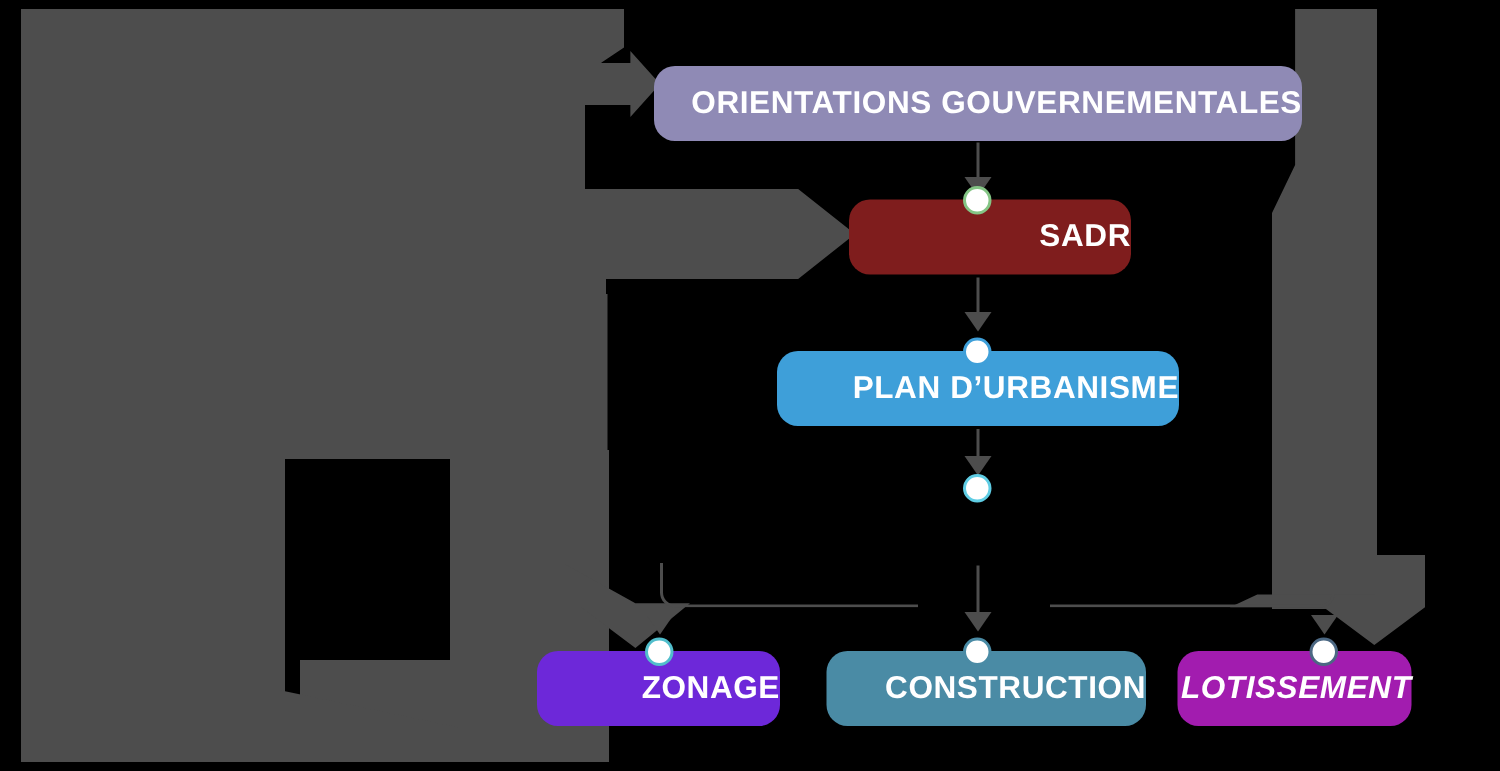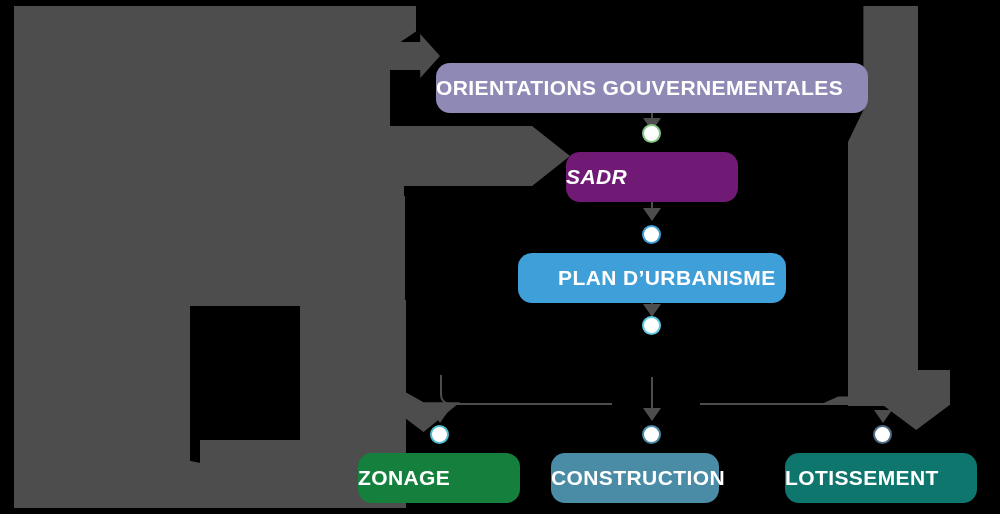--- a/index.html
+++ b/index.html
@@ -54,29 +54,28 @@
     left: 0;
     top: 0;
     width: 1000px;
     height: 514px;
     z-index: 30;
   }
   .node {
     position: absolute;
     display: flex;
     align-items: center;
-    justify-content: flex-start;
+    justify-content: flex-end;
     border-radius: 14px;
     color: #ffffff;
     font-weight: bold;
     letter-spacing: 0.4px;
     white-space: nowrap;
     box-sizing: border-box;
     z-index: 32;
-    margin-top: 19px;
   }
   .node-dot {
     position: absolute;
     width: 19px;
     height: 19px;
     border-radius: 50%;
     background: #ffffff;
     z-index: 36;
     box-sizing: border-box;
   }
@@ -144,40 +143,40 @@
     <div class="arrowhead" style="left:643px; top:408px;"></div>
 
     <div class="arrowhead" style="left:431px; top:410px;"></div>
     <div class="arrowhead" style="left:874px; top:410px;"></div>
 
     <div class="node" style="left:436px; top:44px; width:432px; height:50px; background:#8f8ab5; font-size:21px;">
       <span>ORIENTATIONS GOUVERNEMENTALES</span>
     </div>
 
     <div class="node-dot" style="left:642px; top:124px; border:2px solid #84c585;"></div>
-    <div class="node" style="left:566px; top:133px; width:172px; height:50px; background:#701a75; font-size:21px;font-style:italic;">
+    <div class="node" style="left:566px; top:133px; width:188px; height:50px; background:#7f1d1d; font-size:21px;">
       <span>SADR</span>
     </div>
 
     <div class="node-dot" style="left:642px; top:225px; border:2px solid #3e9fd9;"></div>
     <div class="node" style="left:518px; top:234px; width:268px; height:50px; background:#3e9fd9; font-size:21px;padding-left:40px;">
       <span>PLAN D’URBANISME</span>
     </div>
 
     <div class="node-dot" style="left:642px; top:316px; border:2px solid #5fcde4;"></div>
 
     <div class="node-dot" style="left:430px; top:425px; border:2px solid #51becc;"></div>
-    <div class="node" style="left:358px; top:434px; width:162px; height:50px; background:#15803d; font-size:21px;">
+    <div class="node" style="left:358px; top:434px; width:162px; height:50px; background:#6d28d9; font-size:21px;">
       <span>ZONAGE</span>
     </div>
 
     <div class="node-dot" style="left:642px; top:425px; border:2px solid #4a8ba5;"></div>
-    <div class="node" style="left:551px; top:434px; width:168px; height:50px; background:#4a8ba5; font-size:21px;">
+    <div class="node" style="left:551px; top:434px; width:213px; height:50px; background:#4a8ba5; font-size:21px;">
       <span>CONSTRUCTION</span>
     </div>
 
     <div class="node-dot" style="left:873px; top:425px; border:2px solid #4c6883;"></div>
-    <div class="node" style="left:785px; top:434px; width:192px; height:50px; background:#0f766e; font-size:21px;">
+    <div class="node" style="left:785px; top:434px; width:156px; height:50px; background:#a21caf; font-size:21px;font-style:italic;">
       <span>LOTISSEMENT</span>
     </div>
 
   </div>
 </div>
 
 </body></html>

